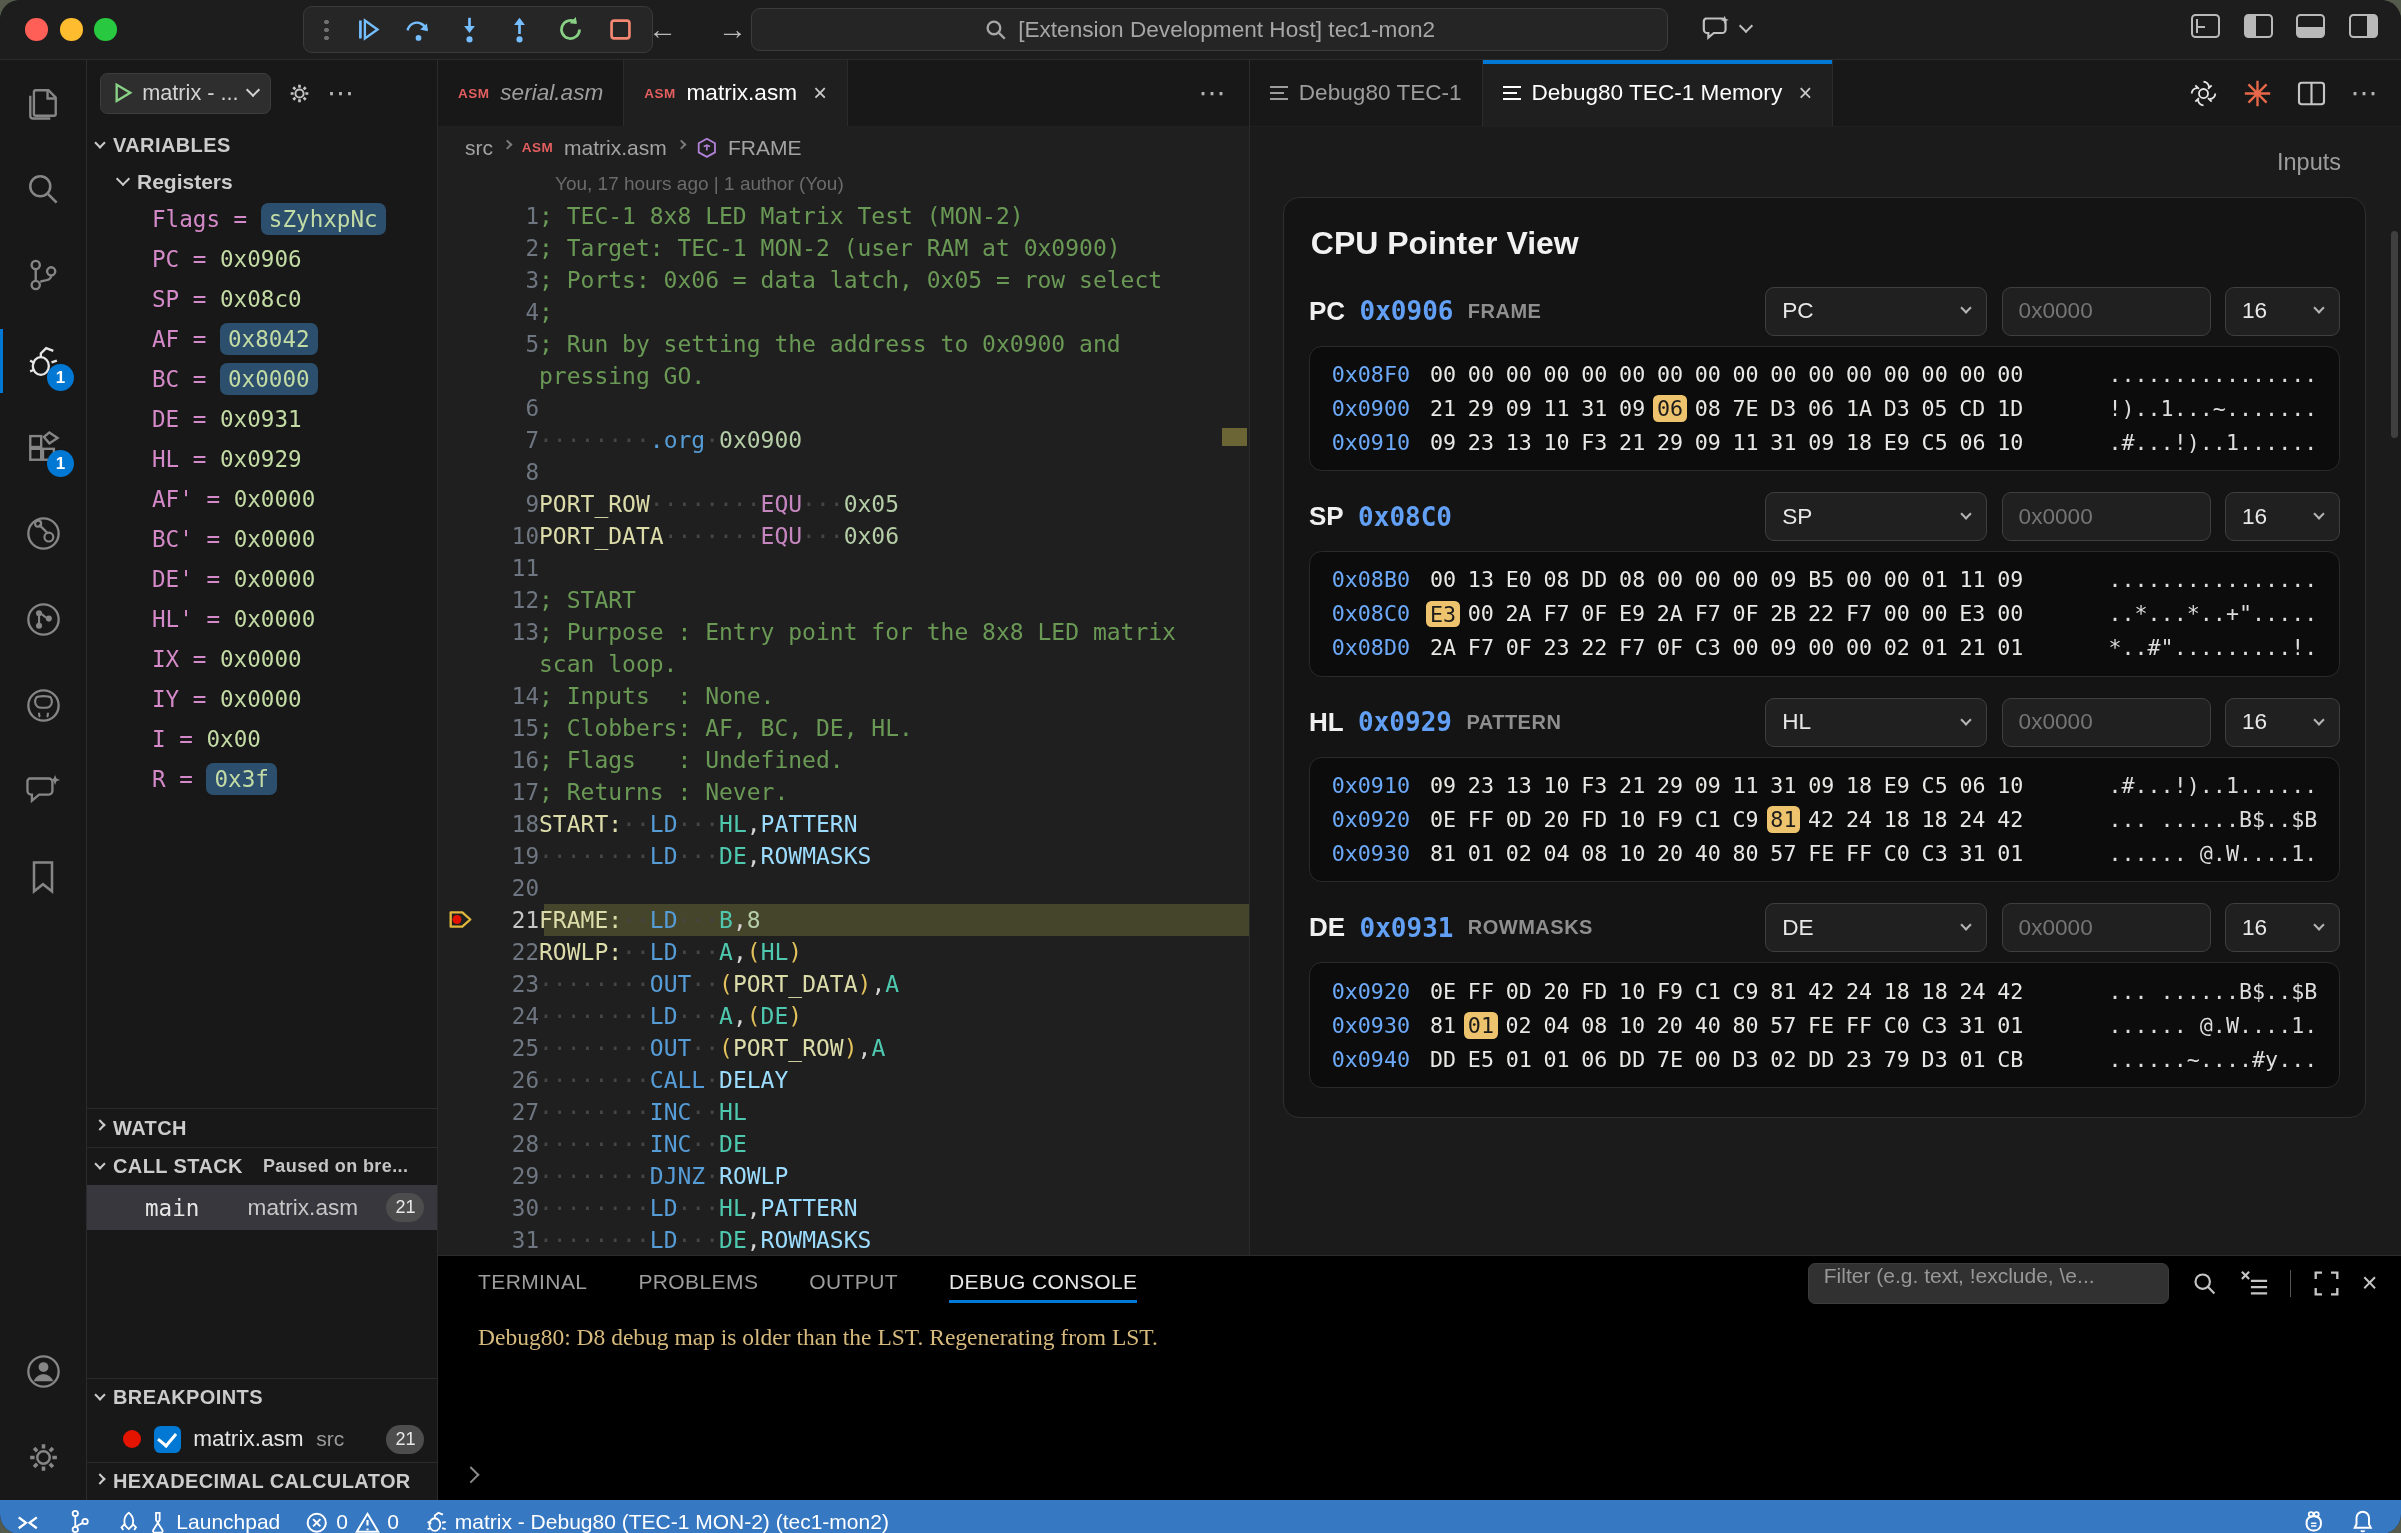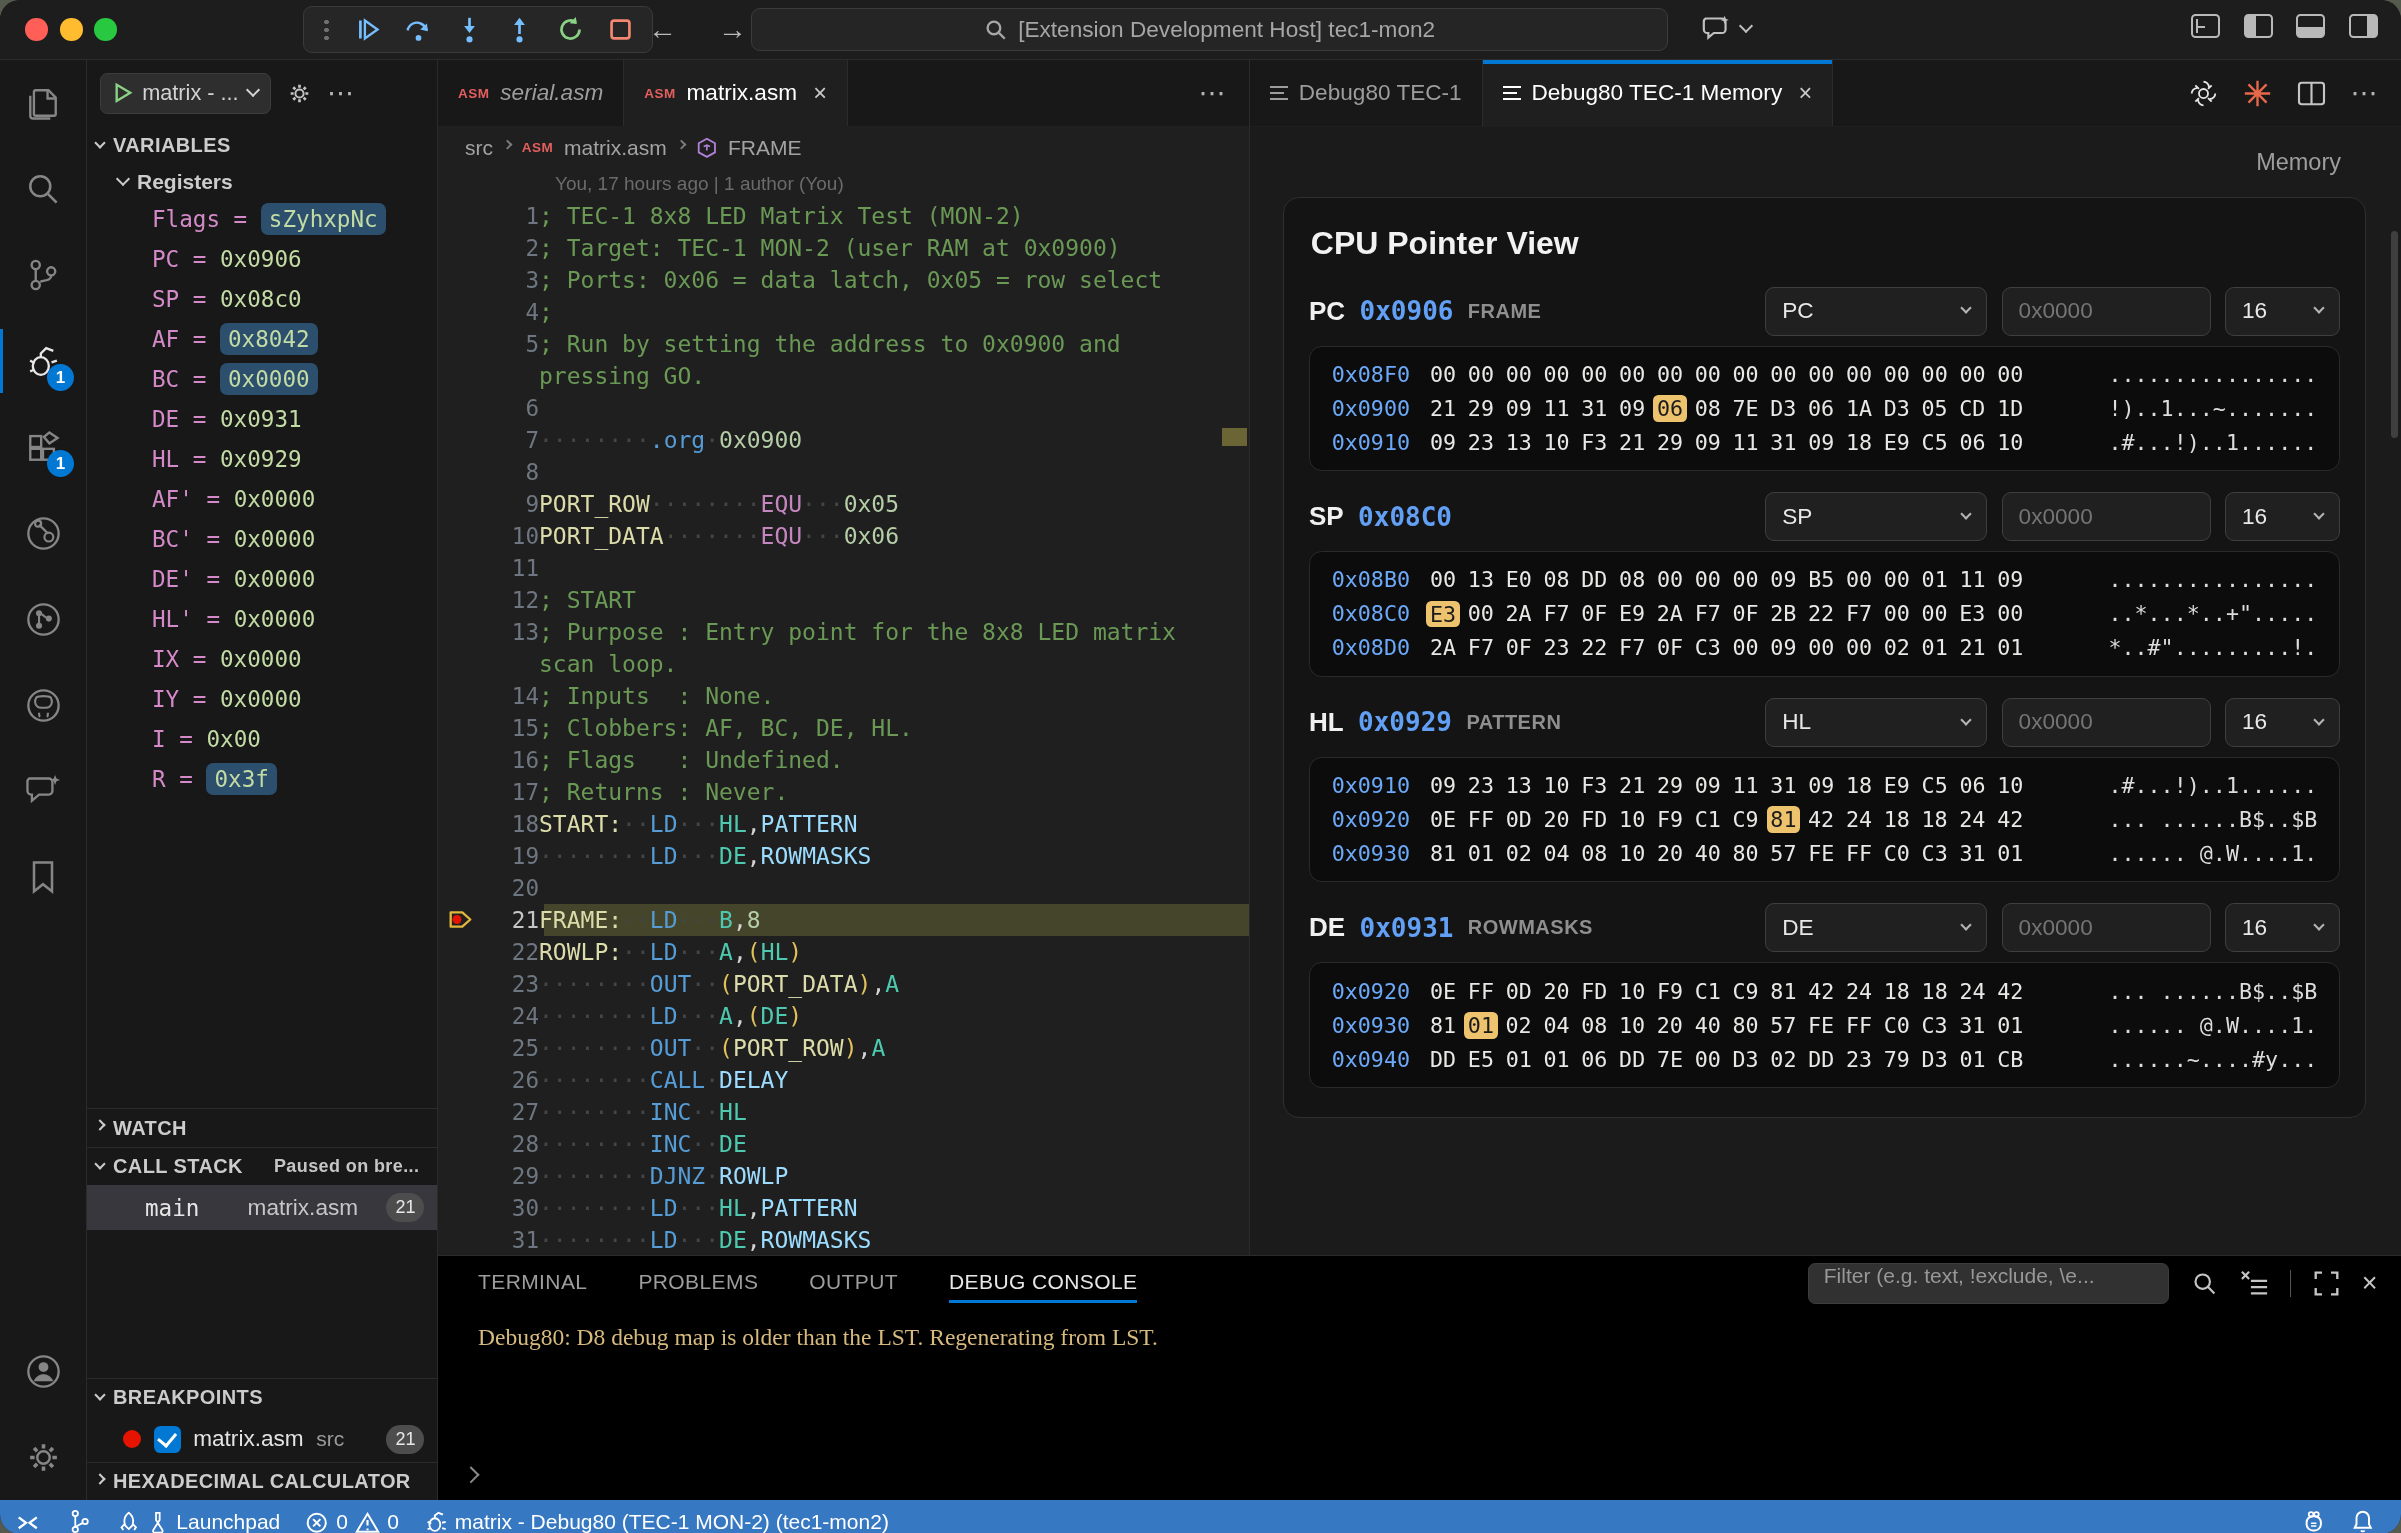--- a/index.html
+++ b/index.html
@@ -58,21 +58,21 @@
   .reg-row{display:flex;align-items:center;height:40px;padding-left:65px;font-family:"DejaVu Sans Mono",monospace;font-size:22.6px;white-space:pre;}
   .rn{color:#d48ac8;}
   .rv{color:#c3dba4;}
   .rv.sel{background:#2c4f6e;border-radius:7.2px;padding:2.7px 8px;}
   .sec-div{border-top:0.9px solid #2b2b2b;}
   #callstack-row{display:flex;align-items:center;height:45px;background:#37373d;padding:0 12.6px 0 58px;gap:7.2px;}
   #callstack-row .frame{font-family:"DejaVu Sans Mono",monospace;font-size:22.6px;color:#e6e6e6;}
   #callstack-row .file{margin-left:41px;font-size:22.6px;color:#c7c7c7;}
   .pill{margin-left:auto;background:#4d4d4d;color:#e8e8e8;border-radius:14.4px;min-width:38px;height:29px;font-size:18px;
     display:flex;align-items:center;justify-content:center;padding:0 7.2px;}
-  .paused{margin-left:22px;font-size:18px;color:#c5c5c5;font-weight:bold;}
+  .paused{margin-left:11px;font-size:18px;color:#c5c5c5;font-weight:bold;}
   #bp-row{display:flex;align-items:center;height:45px;padding:0 12.6px 0 36px;gap:12.6px;font-size:22.6px;}
   .bp-dot{width:18px;height:18px;border-radius:50%;background:#e51400;}
   .bp-check{width:27px;height:27px;background:#0078d4;border-radius:6.3px;position:relative;}
   .bp-check:before{content:"";position:absolute;left:7.2px;top:3.6px;width:9px;height:14.4px;border-right:3.1px solid #fff;
     border-bottom:3.1px solid #fff;transform:rotate(40deg);}
   #bp-file{color:#e3e3e3;}
   #bp-src{color:#9a9a9a;font-size:21px;}
 
   
   #workbench{flex:1;display:flex;flex-direction:column;min-width:0;}
@@ -614,21 +614,21 @@
                   </g>
                 </svg>
               <svg width="29" height="25" viewBox="0 0 32 28">
                   <rect x="2" y="2" width="28" height="24" rx="3" fill="none" stroke="#c5c5c5" stroke-width="2.4"></rect>
                   <path d="M16 2v24" stroke="#c5c5c5" stroke-width="2.4"></path>
                 </svg>
               <span class="ellipsis">⋯</span>
             </div>
           </div>
           <div id="webview">
-            <div id="updated">Memory</div>
+            <div id="updated">Inputs</div>
             <div id="cpu-card">
               <div id="cpu-title">CPU Pointer View</div>
               <div id="mem-sections">
                   <div class="mem-sec">
                     <div class="mem-head">
                       <span class="mem-reg">PC</span>
                       <span class="mem-addr">0x0906</span>
                       <span class="mem-label">FRAME</span>
                       <div class="mem-controls">
                         <div class="msel w1">

